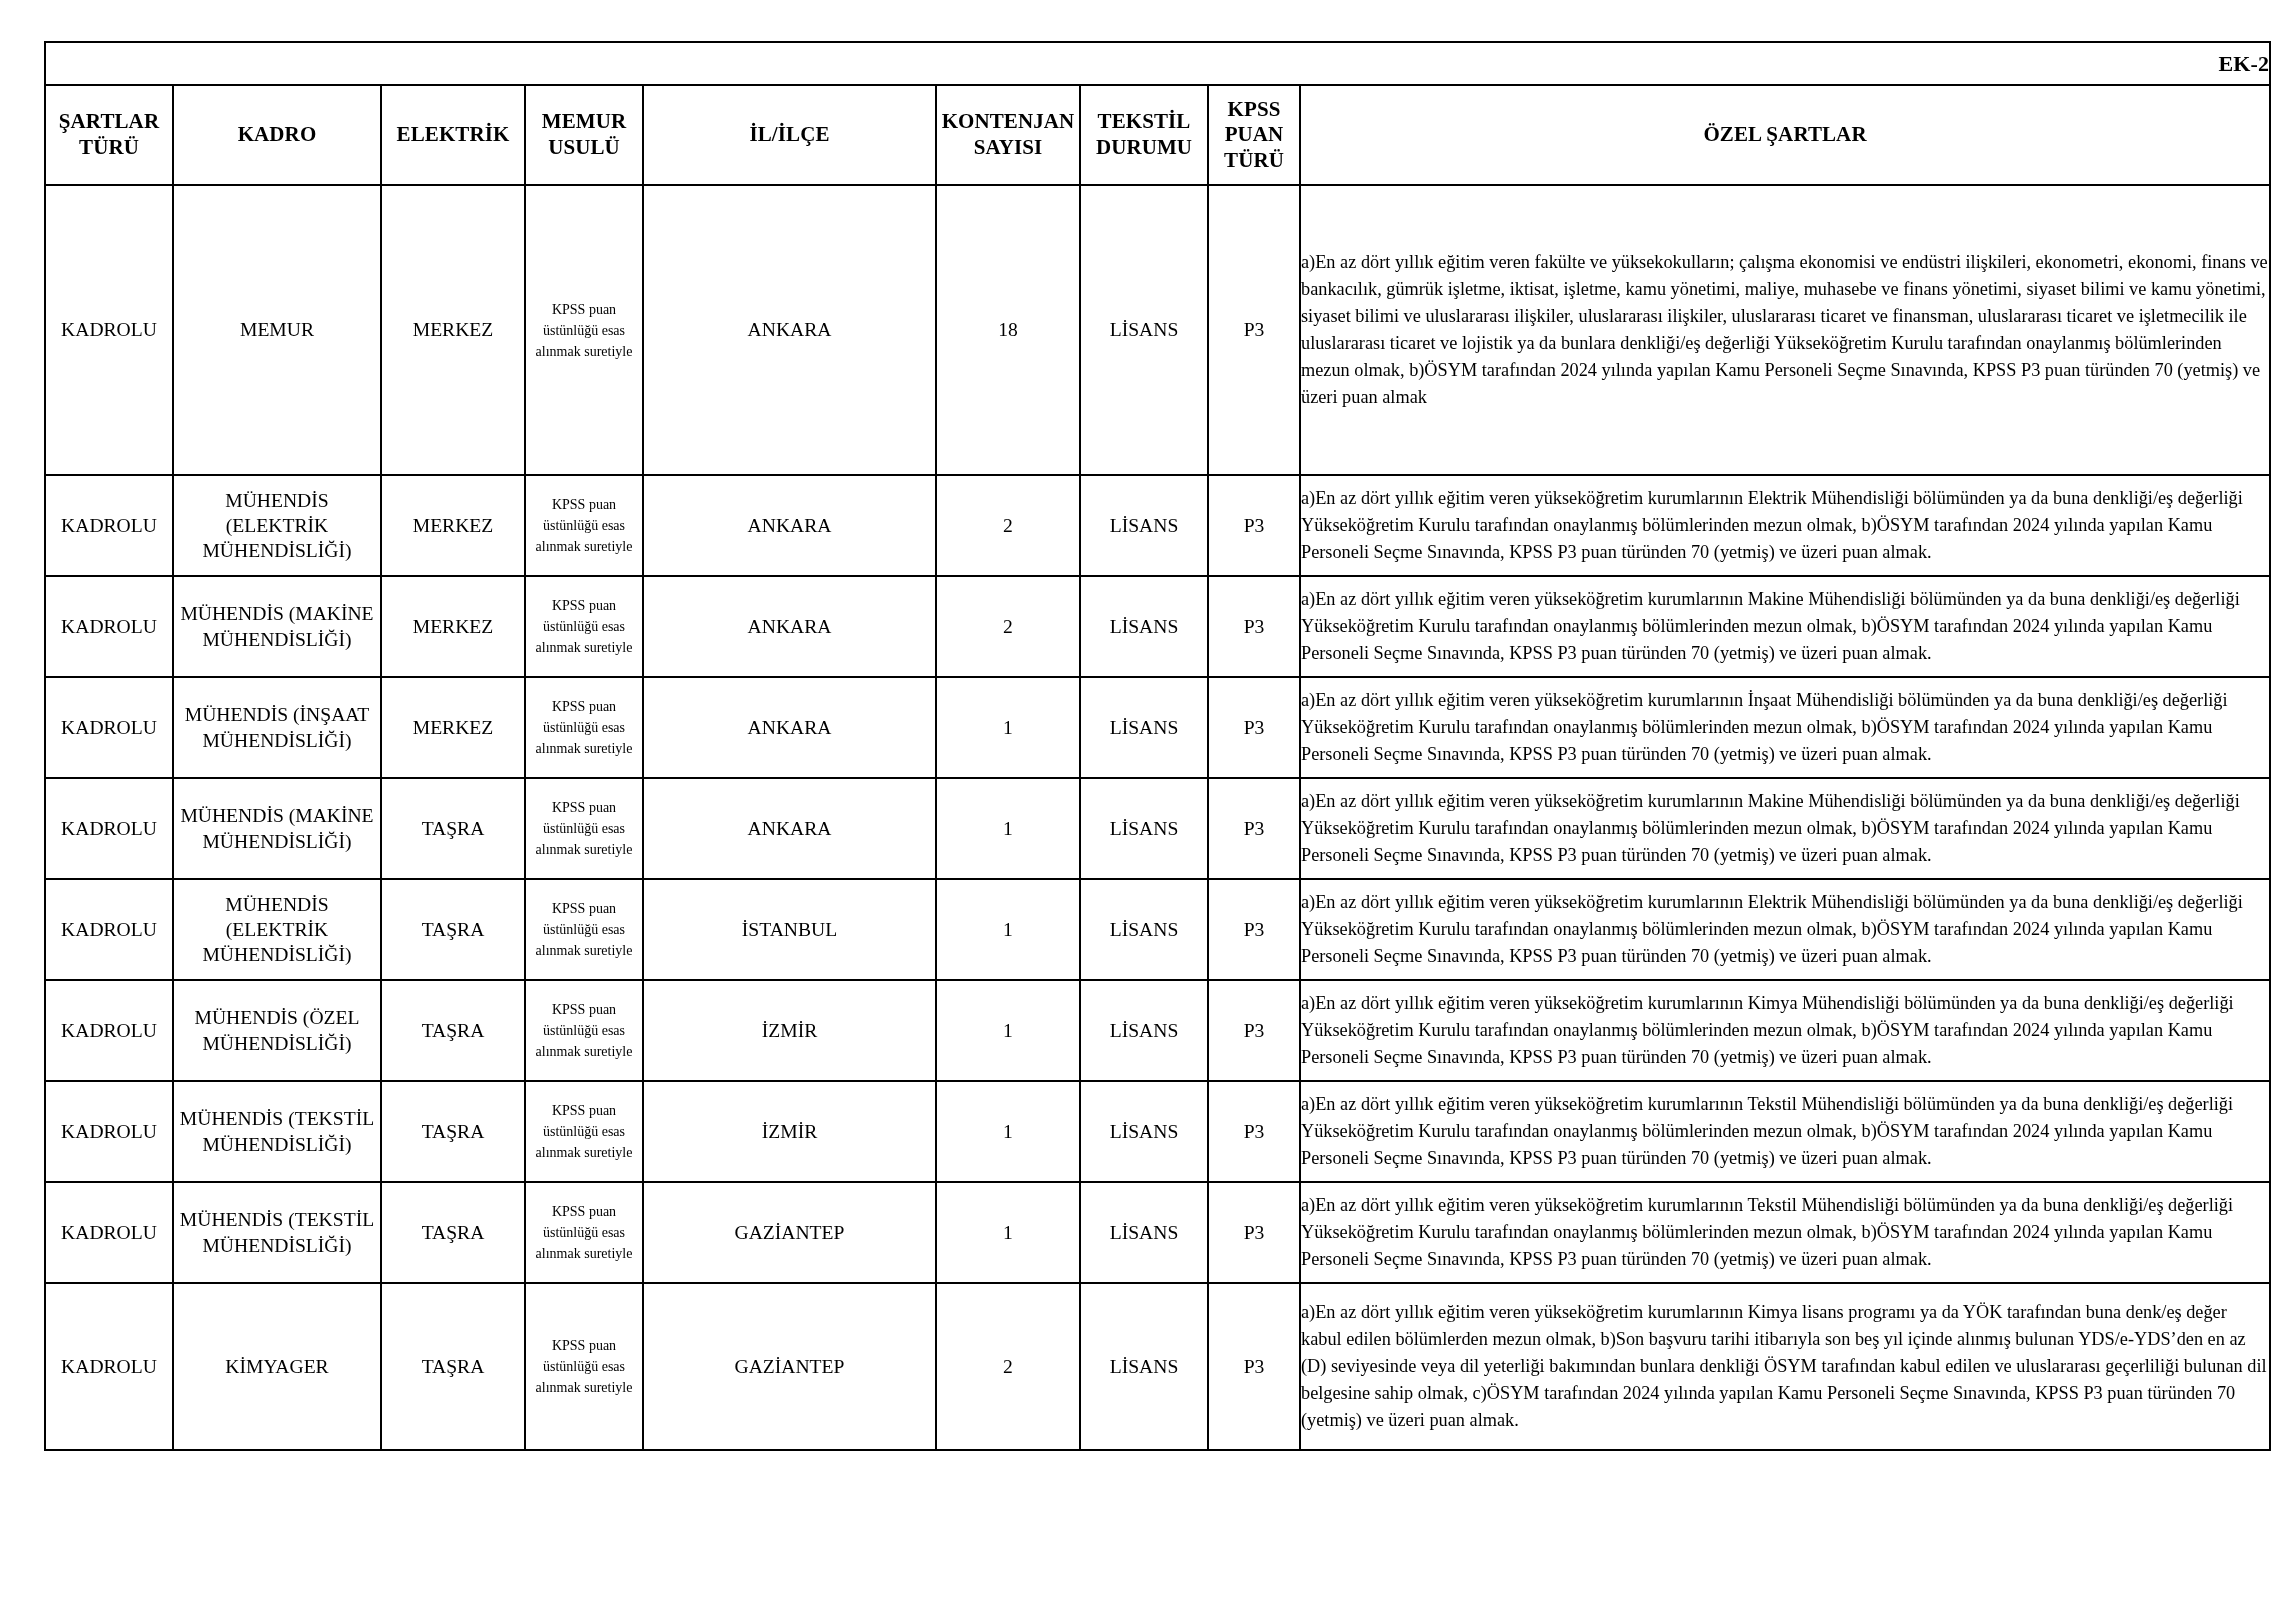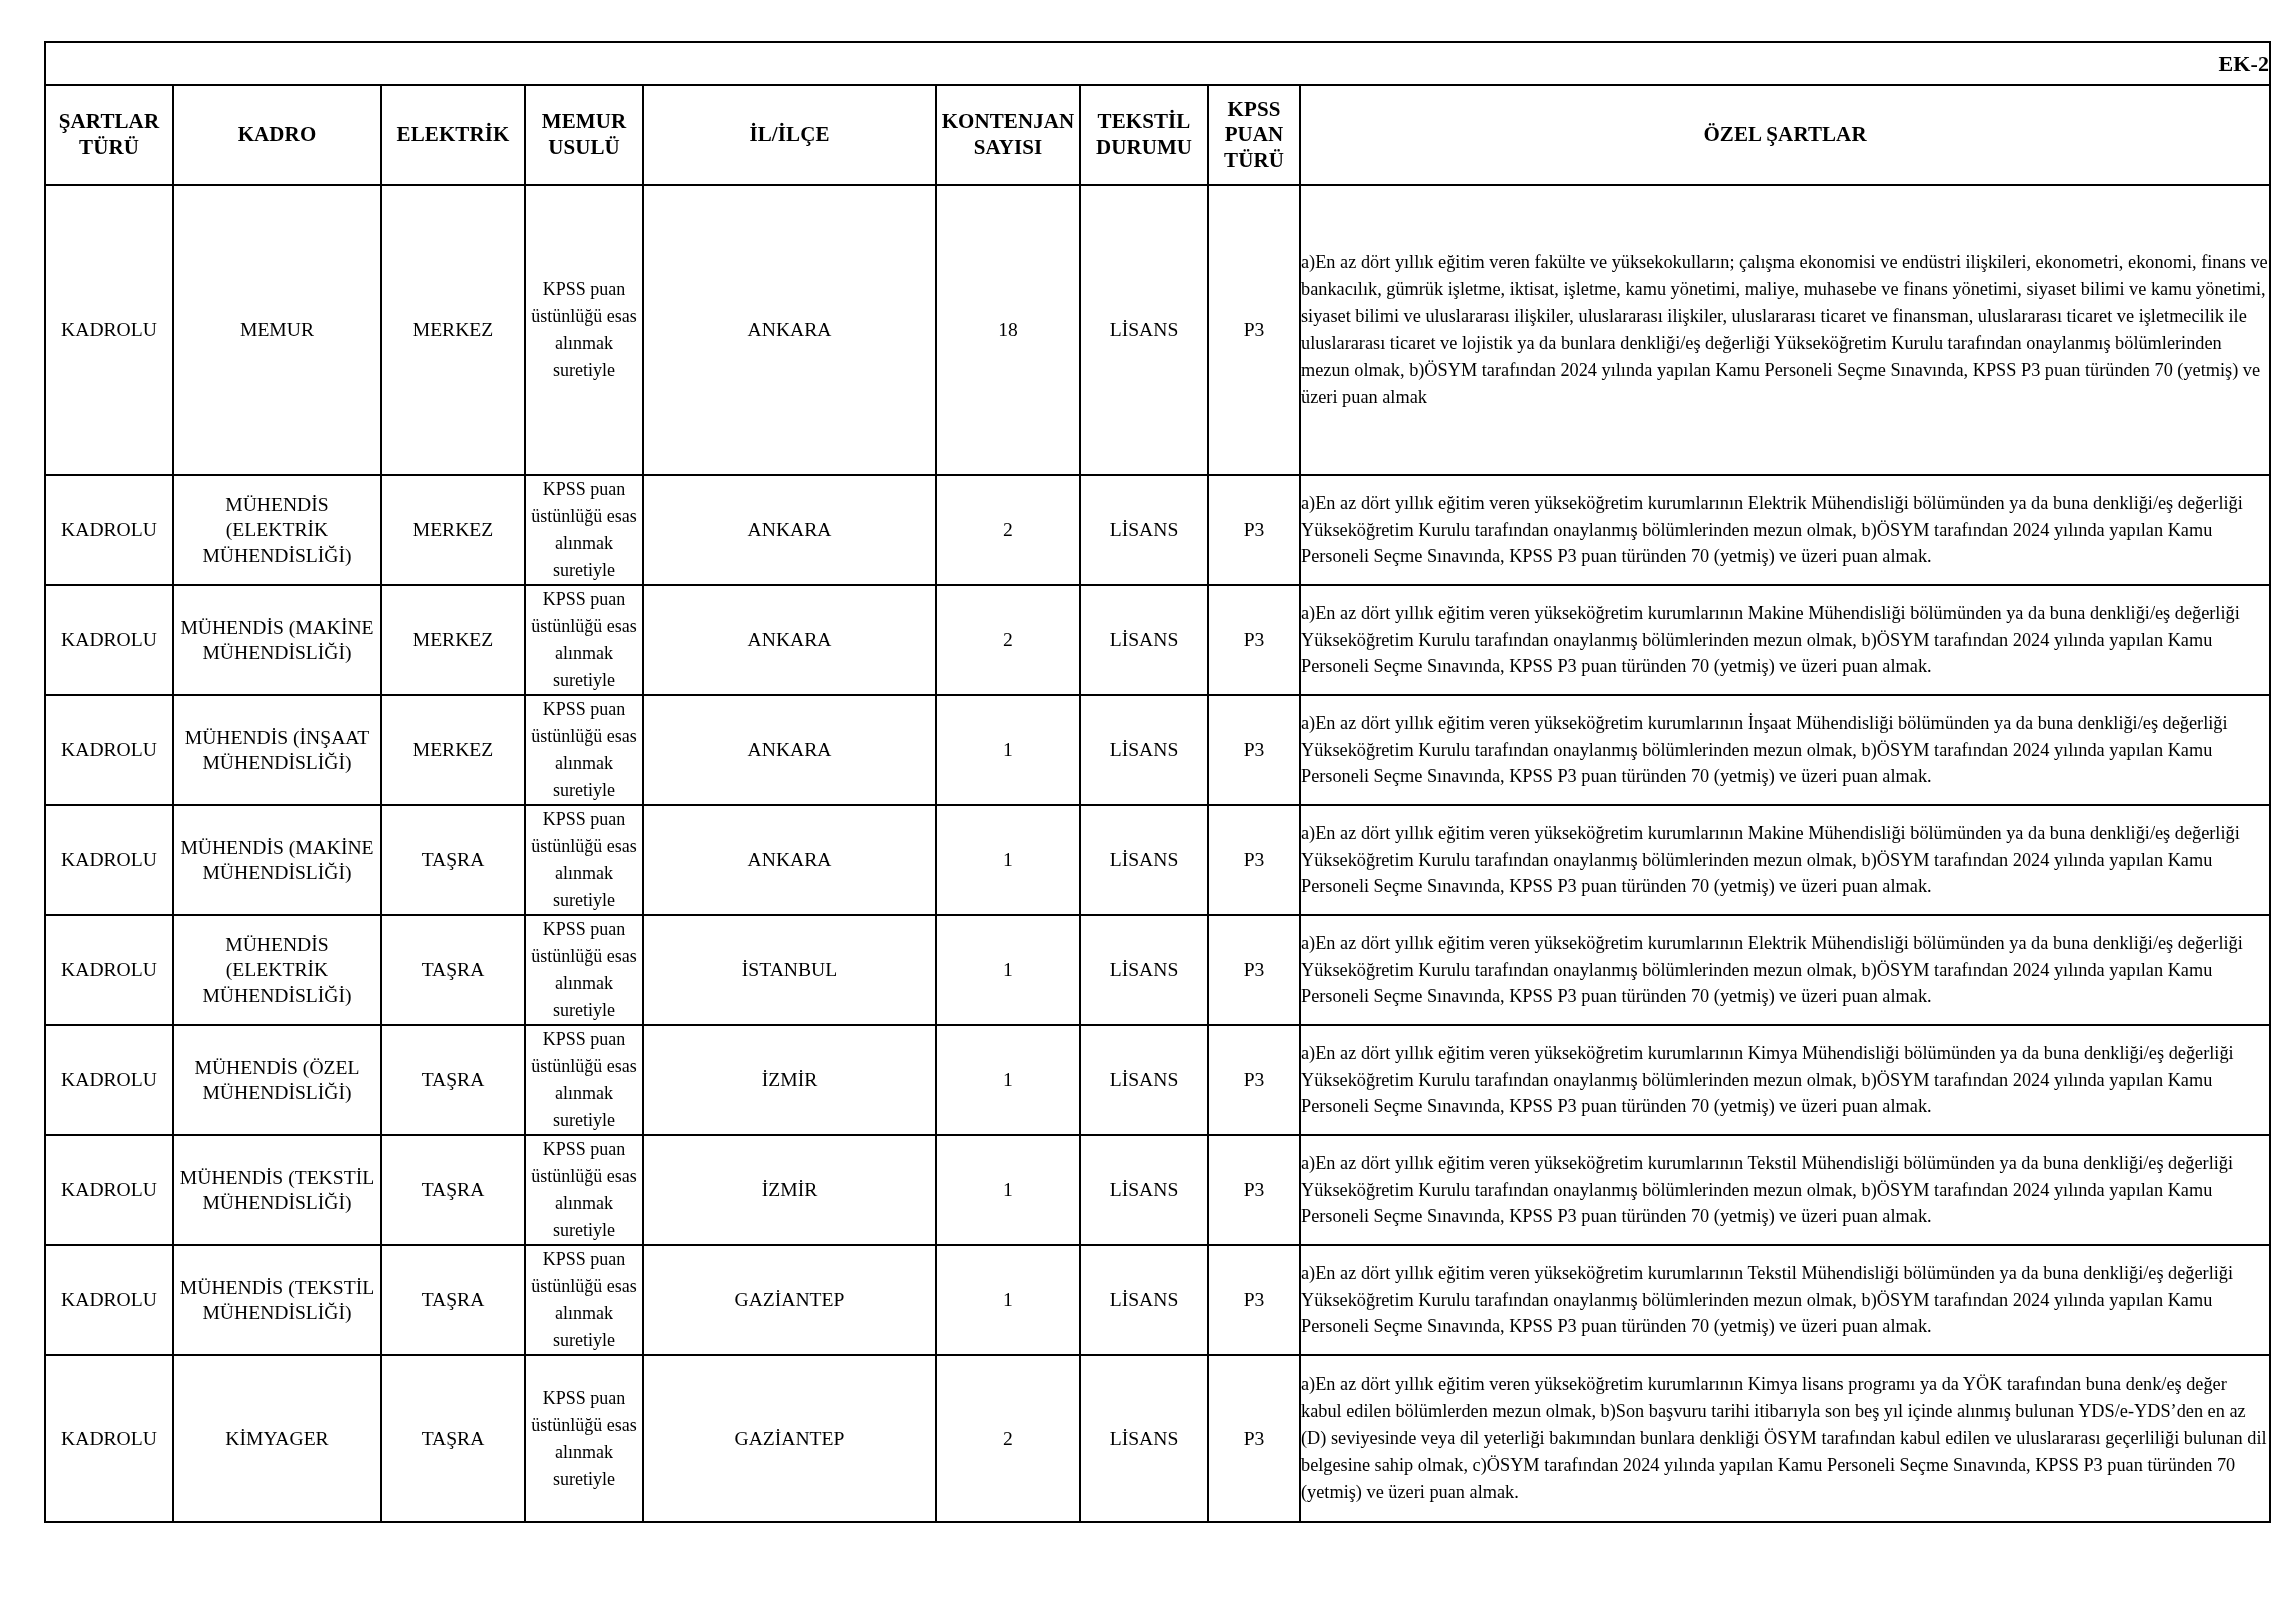--- a/index.html
+++ b/index.html
@@ -73,21 +73,21 @@
 
   
   .c {
     text-align: center;
     font-size: 19.6px;
     line-height: 1.28;
     padding: 3.9px 2.6px;
   }
   .c-small {
     text-align: center;
-    font-size: 18px;
+    font-size: 14px;
     line-height: 1.50;
     padding: 3.9px 1.3px;
   }
   .c-conditions {
     text-align: left;
     font-size: 18.3px;
     line-height: 1.47;
     padding: 6.5px 6.5px 6.5px 7.9px;
     vertical-align: top;
   }

